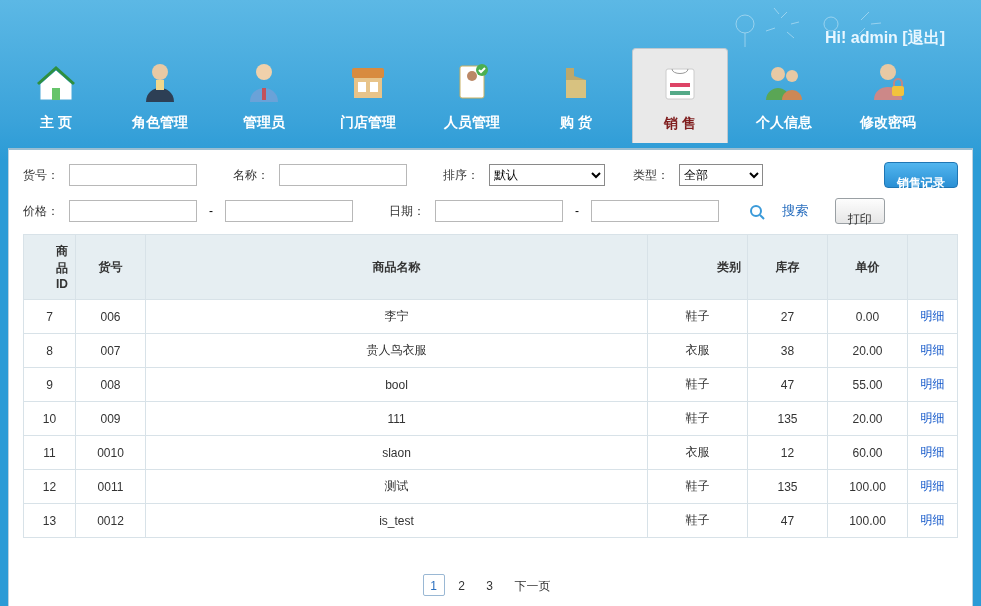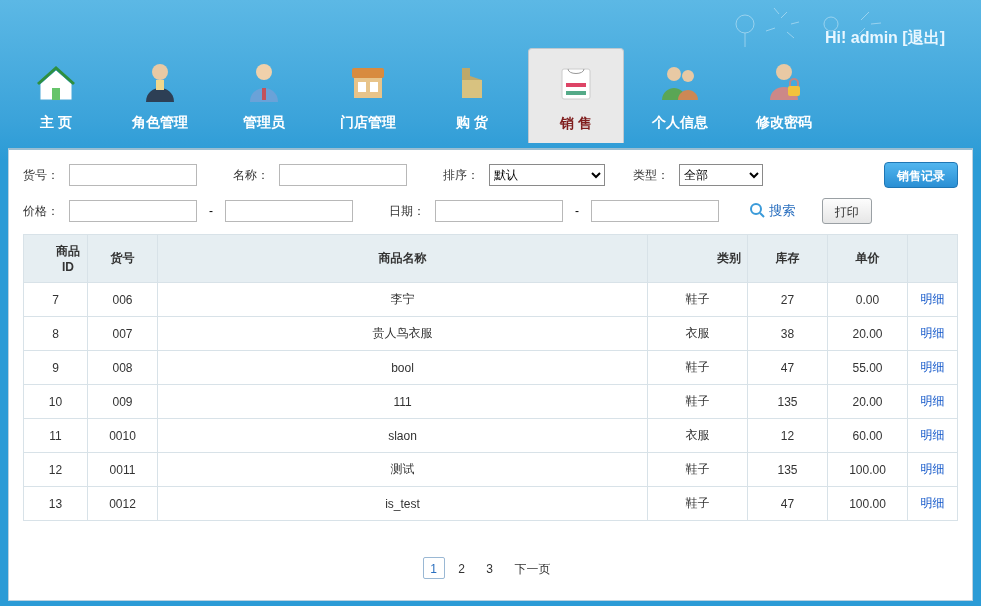--- a/index.html
+++ b/index.html
@@ -19,23 +19,23 @@
 .filters{display:flex;flex-wrap:wrap;align-items:center;gap:8px 10px;margin-bottom:10px}
 .fld-label{color:#333}
 .inp{border:1px solid #b8b8b8;height:22px;padding:0 4px;font-size:12px}
 .inp.sm{width:128px}
 .inp.md{width:128px}
 .sel{border:1px solid #8a8a8a;height:22px;font-size:12px;background:#fff}
 .sel.w1{width:116px}
 .sel.w2{width:84px}
 .dash{padding:0 2px}
 .spacer{flex:1}
-.btn{height:26px;padding:5px 12px;border:1px solid #9aa0a4;border-radius:3px;background:linear-gradient(#fdfdfd,#e6e6e6);cursor:pointer;font-size:12px;color:#333}
+.btn{height:26px;padding:12px 12px;border:1px solid #9aa0a4;border-radius:3px;background:linear-gradient(#fdfdfd,#e6e6e6);cursor:pointer;font-size:12px;color:#333}
 .btn-primary{background:linear-gradient(#52b6ef,#2a8fd4);border:1px solid #1f76b4;color:#fff;font-weight:700;border-radius:4px}
-.btn-link{border:none;background:none;color:#2a6fbf;cursor:pointer;display:inline-flex;align-items:flex-start;gap:4px}
+.btn-link{border:none;background:none;color:#2a6fbf;cursor:pointer;display:inline-flex;align-items:flex-end;gap:17px}
 .search-ico{width:16px;height:16px;display:inline-block}
 table.data{width:100%;border-collapse:collapse;margin-top:6px}
 table.data th,table.data td{border:1px solid #d8e2e8;padding:8px 6px;text-align:center;font-size:12px}
 table.data th{background:#e6eef2;color:#333;font-weight:700}
 table.data td{color:#333}
 a.detail{color:#1156c9;text-decoration:none}
 .pager{text-align:center;margin-top:36px}
 .pager a,.pager span{display:inline-block;min-width:22px;height:22px;line-height:22px;margin:0 3px;text-align:center;font-size:12px;color:#333;text-decoration:none;cursor:pointer}
 .pager .pg{border:none}
 .pager .pg.cur{border:1px solid #9ab8d4;color:#2a6fbf;border-radius:2px}
@@ -107,20 +107,31 @@
             <rect x="10" y="20" width="28" height="20" fill="#e8c48a"></rect>
             <rect x="14" y="24" width="8" height="10" fill="#fff"></rect>
             <rect x="26" y="24" width="8" height="10" fill="#fff"></rect>
           </svg>
         </div>
         <div class="nav-label">门店管理</div>
       </div>
       <div class="nav-item">
         <div class="nav-icon">
           <svg width="48" height="48" viewBox="0 0 48 48">
+            <rect x="12" y="8" width="24" height="32" rx="2" fill="#fff" stroke="#c8b060"></rect>
+            <circle cx="24" cy="18" r="5" fill="#b86"></circle>
+            <circle cx="34" cy="12" r="6" fill="#4caf50"></circle>
+            <path d="M31 12l2 2 4-4" stroke="#fff" stroke-width="2" fill="none"></path>
+          </svg>
+        </div>
+        <div class="nav-label">人员管理</div>
+      </div>
+      <div class="nav-item">
+        <div class="nav-icon">
+          <svg width="48" height="48" viewBox="0 0 48 48">
             <path d="M14 10h8v8l12 4v18H14z" fill="#bda86a"></path>
             <rect x="14" y="22" width="20" height="18" fill="#d8c280"></rect>
           </svg>
         </div>
         <div class="nav-label">购 货</div>
       </div>
       <div class="nav-item active">
         <div class="nav-icon">
           <svg width="48" height="48" viewBox="0 0 48 48">
             <rect x="10" y="10" width="28" height="30" rx="2" fill="#fff" stroke="#ccc"></rect>
@@ -191,21 +202,21 @@
         </span>
         <span>搜索</span>
       </button>
       <span style="width:6px"></span>
       <button class="btn">打印</button>
     </div>
 
     <table class="data">
       <thead>
           <tr id="thead-row">
-            <th style="width: 64px; padding-left: 31px;">商品ID</th>
+            <th style="width: 52px; padding-left: 31px;">商品ID</th>
             <th style="width: 70px;">货号</th>
             <th>商品名称</th>
             <th style="width: 100px; text-align: right;">类别</th>
             <th style="width: 80px;">库存</th>
             <th style="width: 80px;">单价</th>
             <th style="width: 50px;"></th>
           </tr>
         </thead>
       <tbody id="tbody">
           <tr>

